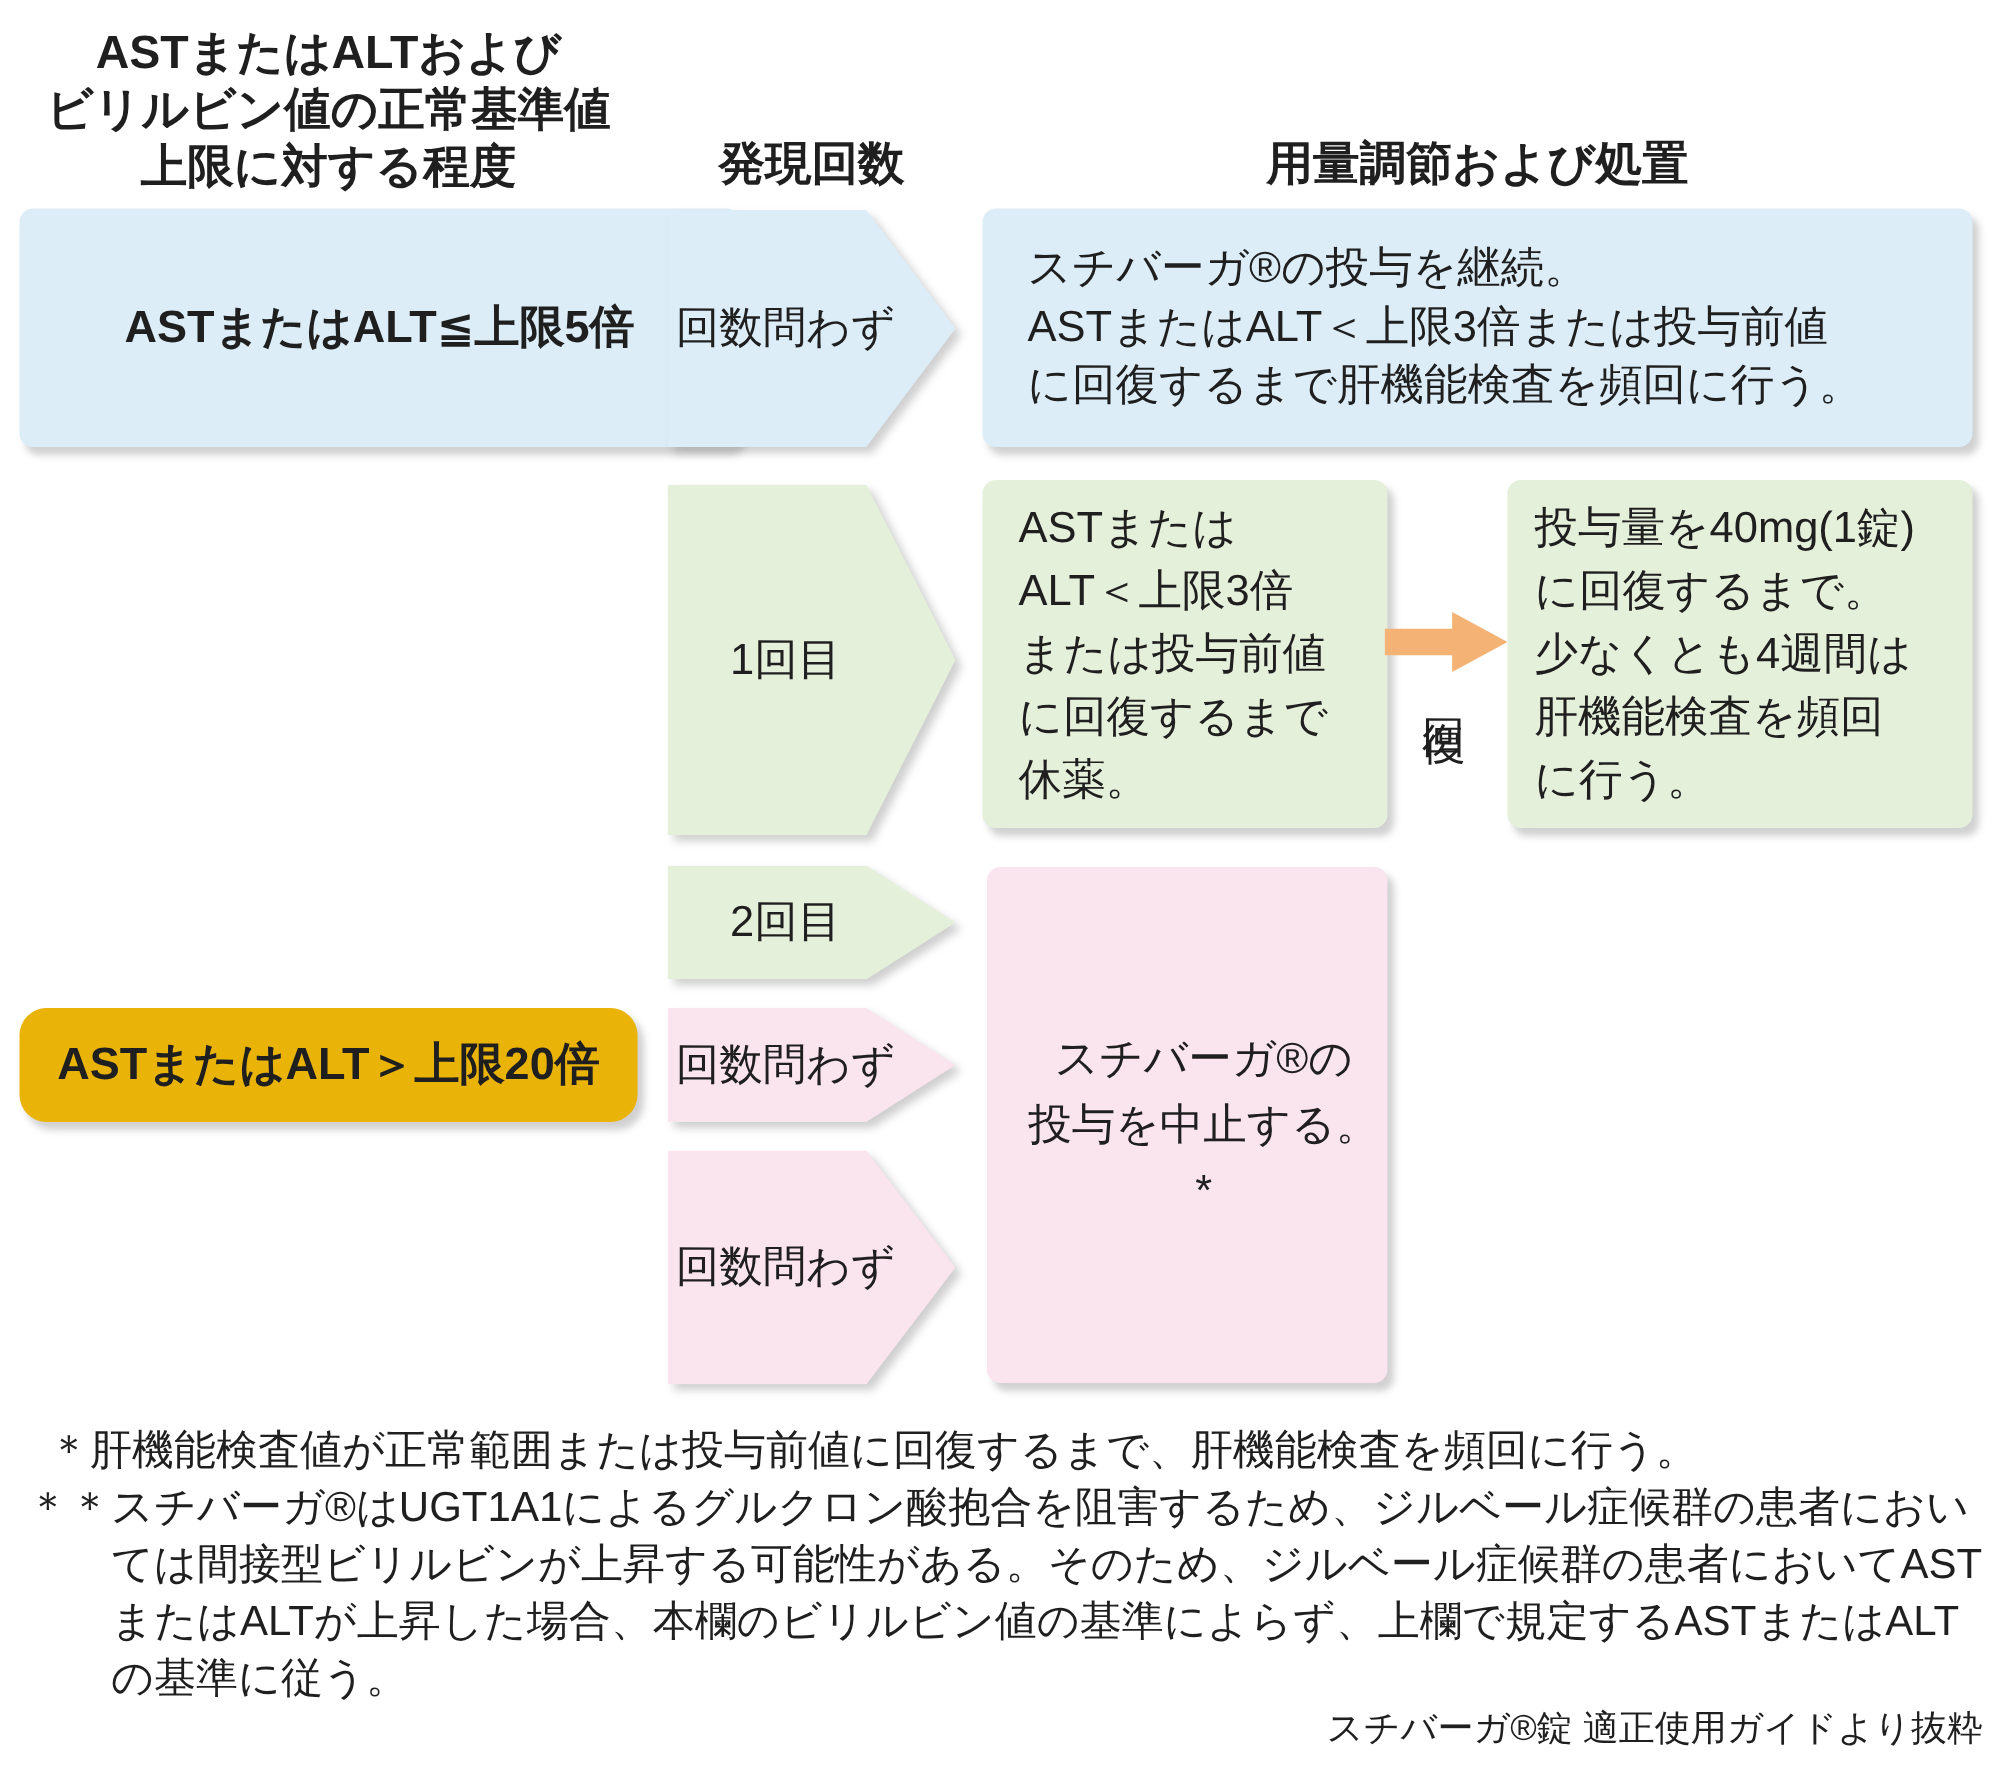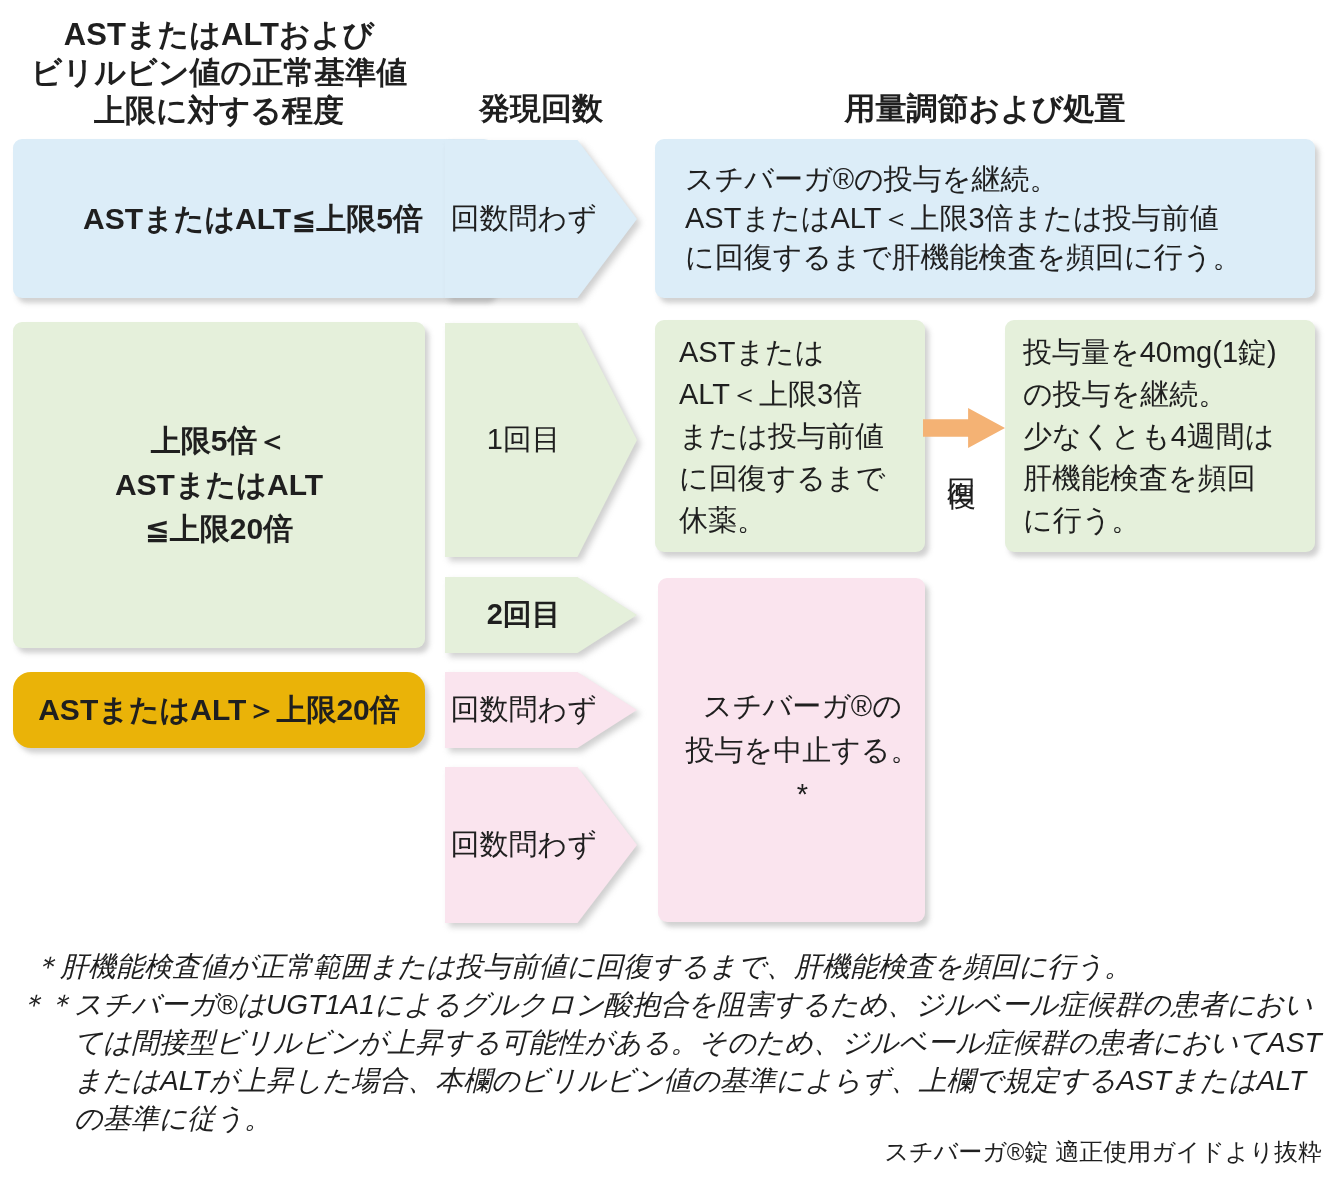--- a/index.html
+++ b/index.html
@@ -42,21 +42,21 @@
   #a3 { left:445px; top:577px; width:192px; height:76px; }
   #a4 { left:445px; top:672px; width:192px; height:76px; }
   #a5 { left:445px; top:767px; width:192px; height:156px; }
 
   .recovery-arrow { position:absolute; left:923px; top:408px; width:82px; height:40px;
            background:#f4b274;
            clip-path:polygon(0 28%, 55% 28%, 55% 0, 100% 50%, 55% 100%, 55% 72%, 0 72%); }
   .recovery-label { position:absolute; left:942px; top:456px; writing-mode:vertical-rl;
            font-size:29px; letter-spacing:3px; }
 
-  .footnotes { position:absolute; left:18px; top:948px; width:1305px;font-style:italic; }
+  .footnotes { position:absolute; left:18px; top:948px; width:1305px; }
   .fn { font-size:28px; line-height:38px; margin:0; }
   #fn1 { padding-left:14px; }
   #fn2 { padding-left:56px; text-indent:-56px; }
 
   .caption { position:absolute; right:15px; top:1136px; font-size:24px; }
 </style>
 </head>
 <body>
 
 <div class="canvas">
@@ -74,48 +74,43 @@
     <div class="arrow blue" style="background: rgb(220, 237, 248);">
       <span class="bodytxt">回数問わず</span>
     </div>
   </div>
   <div id="b1r" class="box blue" style="background: rgb(220, 237, 248);">
     <span class="bodytxt pre">スチバーガ®の投与を継続。
 ASTまたはALT＜上限3倍または投与前値
 に回復するまで肝機能検査を頻回に行う。</span>
   </div>
 
-  <div id="b2" class="box green centered" style="background: rgb(229, 240, 219);">
-    <span class="cond pre">上限5倍＜
-ASTまたはALT
-≦上限20倍</span>
-  </div>
   <div id="a2" class="arrow-wrap">
     <div class="arrow green" style="background: rgb(229, 240, 219);">
       <span class="bodytxt">1回目</span>
     </div>
   </div>
   <div id="b2m" class="box green" style="background: rgb(229, 240, 219);">
     <span class="bodytxt pre">ASTまたは
 ALT＜上限3倍
 または投与前値
 に回復するまで
 休薬。</span>
   </div>
   <div class="recovery-arrow" style="background: rgb(244, 178, 116);"></div>
   <div class="recovery-label">回復</div>
   <div id="b2r" class="box green" style="background: rgb(229, 240, 219);">
     <span class="bodytxt pre">投与量を40mg(1錠)
-の投与を継続。
+に回復するまで。
 少なくとも4週間は
 肝機能検査を頻回
 に行う。</span>
   </div>
   <div id="a3" class="arrow-wrap">
-    <div class="arrow green" style="background: rgb(229, 240, 219); font-weight: bold;">
+    <div class="arrow green" style="background: rgb(229, 240, 219);">
       <span class="bodytxt">2回目</span>
     </div>
   </div>
 
   <div id="b3" class="box pink centered" style="background: #eab308; border-radius: 18px;">
     <span class="cond">ASTまたはALT＞上限20倍</span>
   </div>
   <div id="a4" class="arrow-wrap">
     <div class="arrow pink" style="background: rgb(250, 228, 238);">
       <span class="bodytxt">回数問わず</span>

